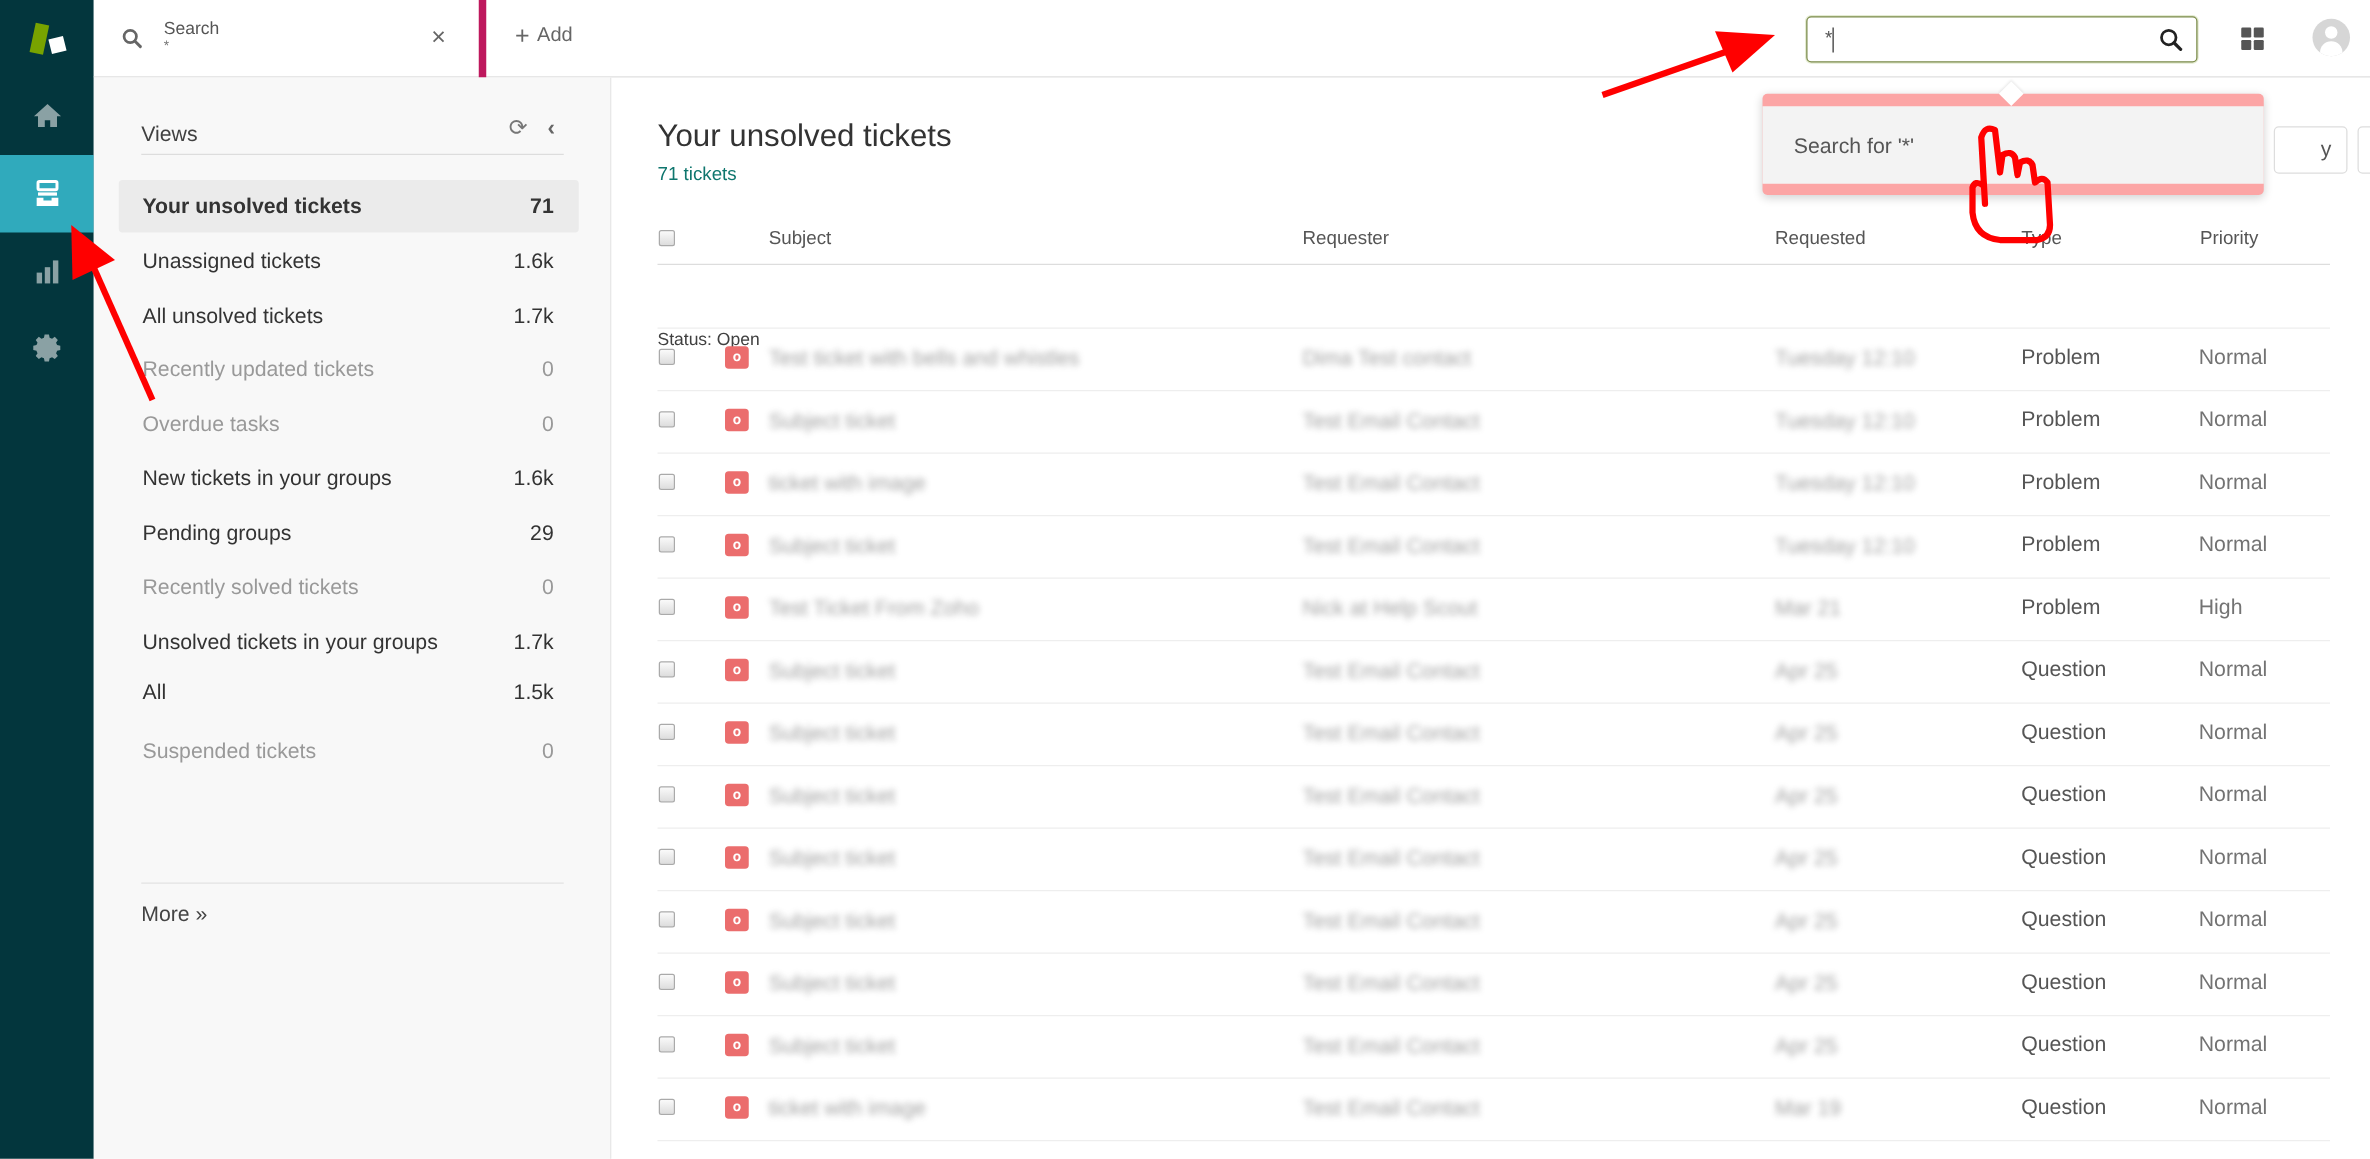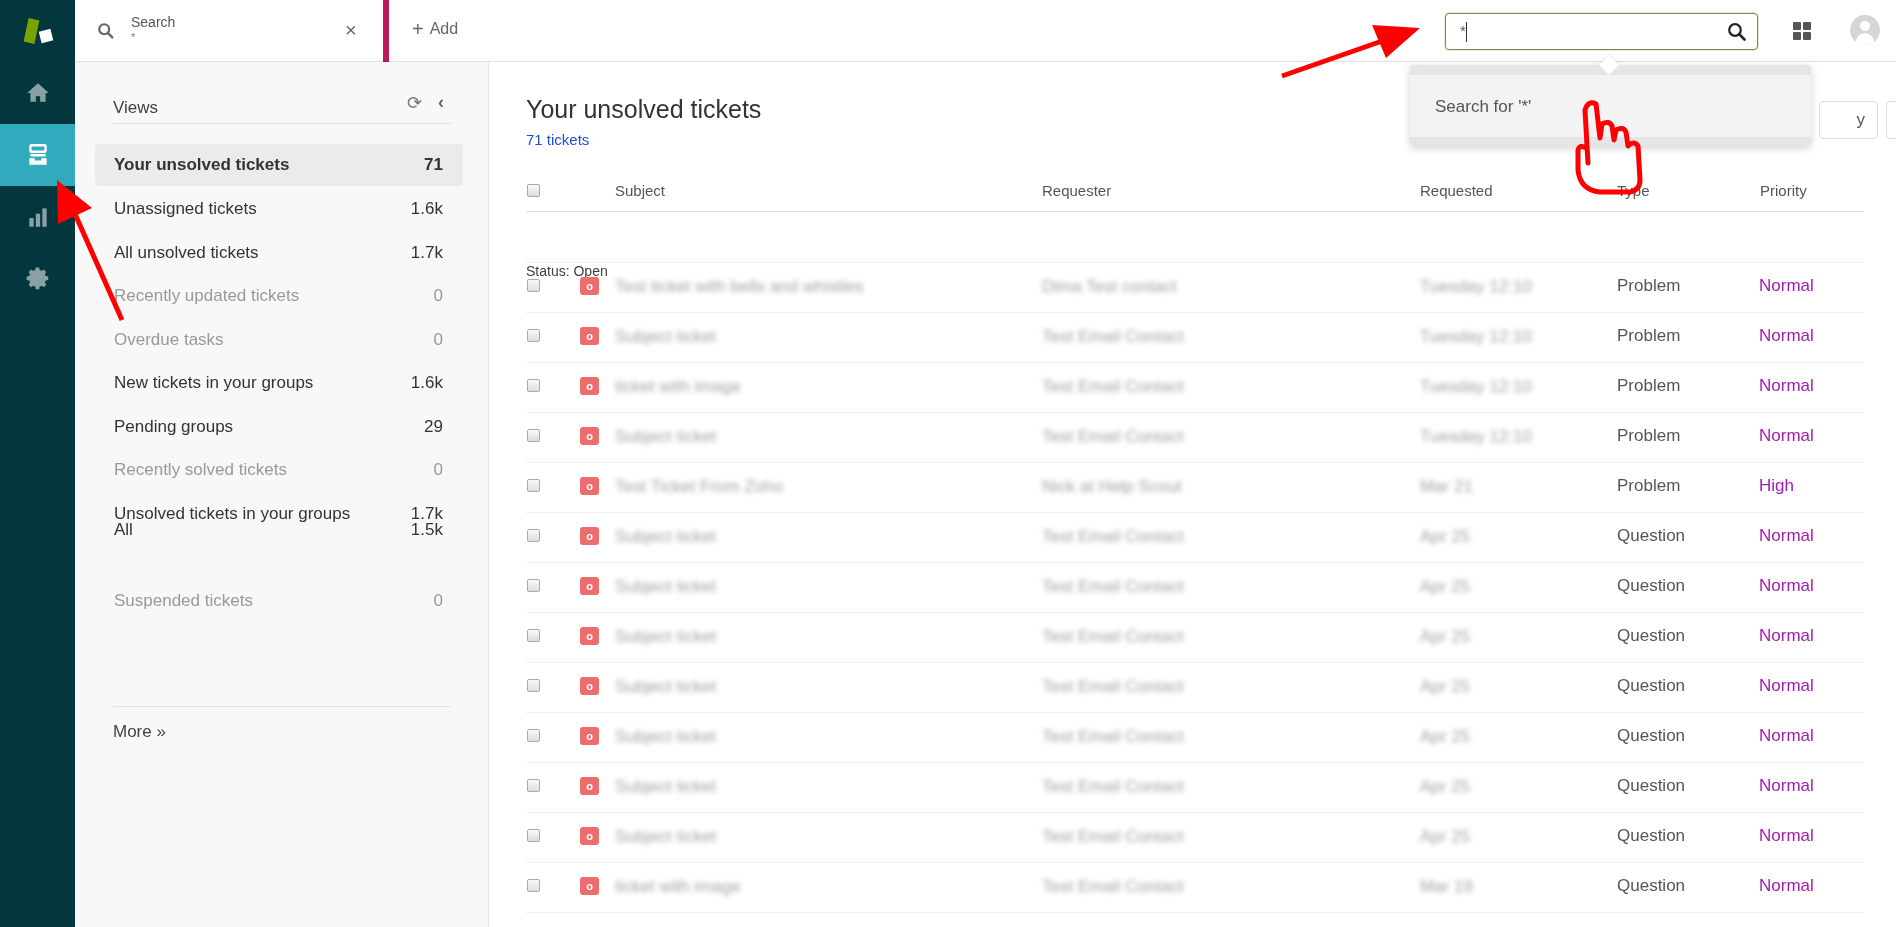--- a/index.html
+++ b/index.html
@@ -43,40 +43,40 @@
   .view-item { position: absolute; left: 20px; width: 368px; height: 42px; display: flex; align-items: center; justify-content: space-between; padding: 0 20px 0 19px; font-size: 17px; color: #333; border-radius: 3px; }
   .view-item.active { background: #ebebeb; font-weight: bold; }
   .view-item.muted { color: #999; }
   .view-item.danger { color: #cc3340; }
   .views-line2 { position: absolute; left: 38px; top: 644px; width: 338px; height: 1px; background: #e2e2e2; }
   .more { position: absolute; left: 38px; top: 660px; font-size: 17px; color: #444; }
 
   
   #main { position: absolute; left: 489px; top: 62px; right: 0; bottom: 0; }
   .title { position: absolute; left: 37px; top: 33px; font-size: 25px; color: #333; }
-  .subtitle { position: absolute; left: 37px; top: 69px; font-size: 15px; color: #1d4ed8; }
+  .subtitle { position: absolute; left: 37px; top: 69px; font-size: 15px; color: #0f766e; }
   .play-btn { position: absolute; left: 1330px; top: 39px; width: 59px; height: 38px; border: 1px solid #ddd; border-radius: 4px; font-size: 17px; color: #555; display: flex; align-items: center; justify-content: flex-end; padding-right: 12px; }
   .caret-btn { position: absolute; left: 1397px; top: 39px; width: 38px; height: 38px; border: 1px solid #ddd; border-radius: 4px; display: flex; align-items: center; justify-content: center; }
   .caret-btn::after { content: ""; border-left: 5px solid transparent; border-right: 5px solid transparent; border-top: 6px solid #222; }
 
   .thead { position: absolute; left: 37px; top: 108px; width: 1338px; height: 42px; border-bottom: 1px solid #ddd; font-size: 15px; color: #555; }
   .th { position: absolute; top: 12px; }
   .cb { position: absolute; width: 13px; height: 13px; border: 1px solid #aaa; border-radius: 2px; background: linear-gradient(#fafafa, #ddd); }
   .group { position: absolute; left: 37px; top: 168px; font-size: 14px; color: #404040; margin-top: 33px; }
   .group-line { position: absolute; left: 37px; top: 200px; width: 1338px; height: 1px; background: #eee; }
 
   .row { position: absolute; left: 37px; width: 1338px; height: 50px; border-bottom: 1px solid #eee; font-size: 17px; }
   .row .cb { left: 1px; top: 16px; }
   .row .badge { position: absolute; left: 54px; top: 14px; width: 19px; height: 18px; background: #eb6d6d; border-radius: 3px; color: #fff; font-size: 11px; font-weight: bold; text-align: center; line-height: 18px; }
   .row .blur { position: absolute; top: 14px; color: #555; filter: blur(2.4px); opacity: .55; white-space: nowrap; }
   .row .type { position: absolute; left: 1091px; top: 13px; color: #555; }
-  .row .prio { position: absolute; left: 1233px; top: 13px; color: #a21caf; }
-
-  
-  .dropdown { position: absolute; left: 1410px; top: 65px; width: 401px; height: 81px; background: #e5e5e5; border-radius: 4px; box-shadow: 0 2px 8px rgba(0,0,0,.18); }
+  .row .prio { position: absolute; left: 1233px; top: 13px; color: #737373; }
+
+  
+  .dropdown { position: absolute; left: 1410px; top: 75px; width: 401px; height: 81px; background: #fca5a5; border-radius: 4px; box-shadow: 0 2px 8px rgba(0,0,0,.18); }
   .dropdown .notch { position: absolute; left: 192px; top: -7px; width: 14px; height: 14px; background: #fff; transform: rotate(45deg); box-shadow: -1px -1px 2px rgba(0,0,0,.08); }
   .dropdown .opt { position: absolute; left: 0; top: 10px; width: 401px; height: 62px; background: #f3f3f3; font-size: 17px; color: #555; padding: 22px 0 0 25px; }
 
   
   .anno { position: absolute; pointer-events: none; }
 </style>
 </head>
 <body>
 
 <div id="leftnav">
@@ -179,21 +179,21 @@
       <span>29</span>
     </div>
   <div class="view-item muted" style="top:387px">
       <span>Recently solved tickets</span>
       <span>0</span>
     </div>
   <div class="view-item" style="top:431px">
       <span>Unsolved tickets in your groups</span>
       <span>1.7k</span>
     </div>
-  <div class="view-item" style="top:447px">
+  <div class="view-item" style="top:471px">
       <span>All</span>
       <span>1.5k</span>
     </div>
   <div class="view-item muted" style="top:518px">
       <span>Suspended tickets</span>
       <span>0</span>
     </div>
 
   <div class="views-line2"></div>
   <span class="more">More »</span>

